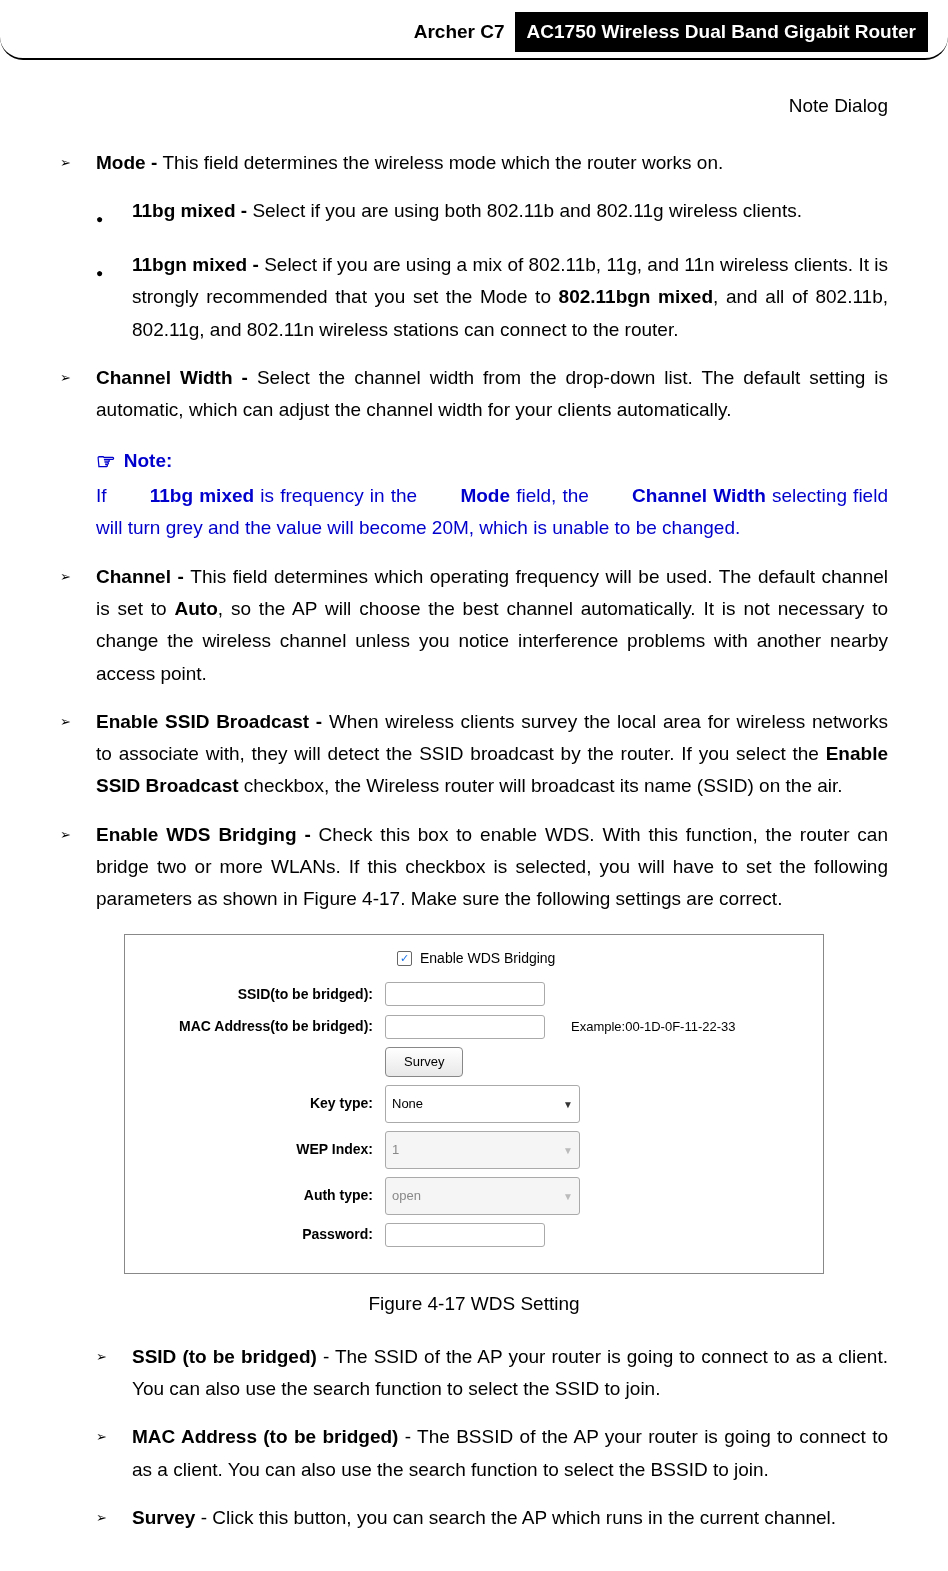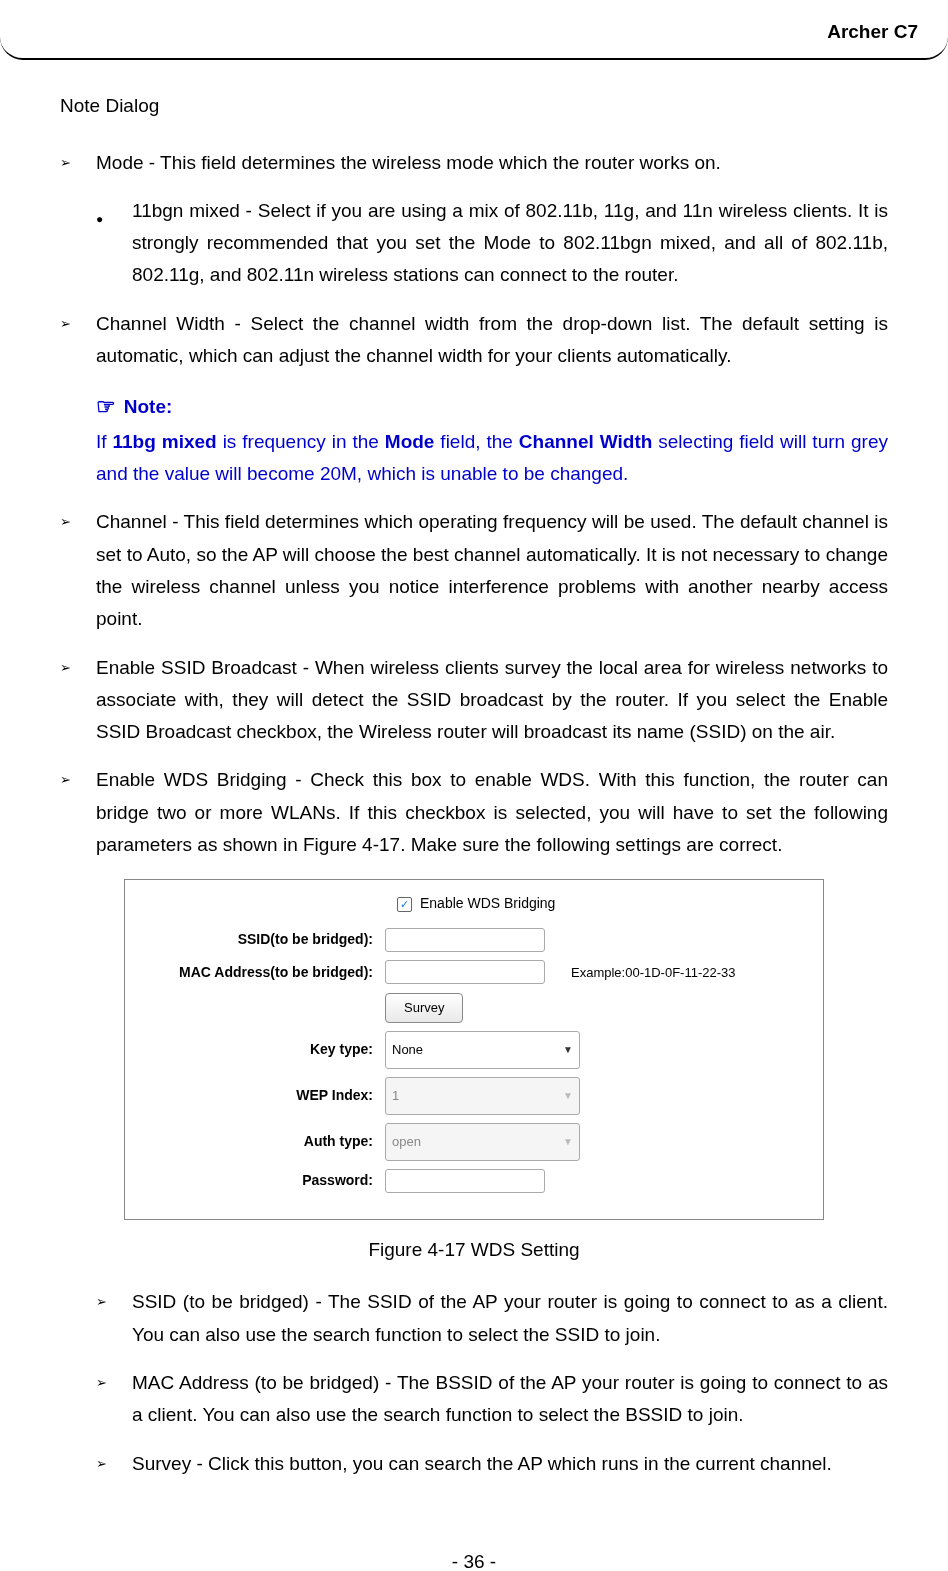--- a/index.html
+++ b/index.html
@@ -30,21 +30,21 @@
     .header-title {
       background: #000;
       color: #fff;
       font-weight: bold;
       padding: 4px 12px;
     }
     .content {
       padding: 30px 60px 20px 60px;
     }
     .note-dialog {
-      text-align: left;
+      text-align: right;
       margin-bottom: 24px;
       font-size: 19px;
     }
     .bullet-item {
       display: flex;
       margin-bottom: 16px;
       text-align: justify;
     }
     .bullet-marker {
       flex: 0 0 36px;
@@ -58,21 +58,21 @@
       padding-left: 36px;
     }
     .circle-marker {
       flex: 0 0 36px;
       padding-top: 6px;
     }
     .circle-marker::before {
       content: "●";
       font-size: 12px;
     }
-    .bold { font-weight: normal; }
+    .bold { font-weight: bold; }
     .note-box {
       padding-left: 36px;
       margin-bottom: 16px;
     }
     .note-header {
       color: #0000cc;
       font-weight: bold;
       display: flex;
       align-items: center;
       gap: 8px;
@@ -80,20 +80,21 @@
     .note-hand {
       font-size: 22px;
     }
     .note-body {
       color: #0000cc;
       text-align: justify;
     }
     .note-bold {
       font-weight: bold;
       color: #0000cc;
+      margin-left: 37px;
     }
     .figure-box {
       border: 1px solid #888;
       margin: 18px auto 14px auto;
       padding: 12px 20px 18px 20px;
       width: 700px;
       background: #fff;
     }
     .figure-caption {
       text-align: center;
@@ -184,33 +185,40 @@
     }
     .level2-group {
       padding-left: 36px;
     }
   </style>
 </head>
 <body>
 
 <div class="header">
   <span class="header-model">Archer C7</span>
+  <span class="header-title">AC1750 Wireless Dual Band Gigabit Router</span>
 </div>
 
 <div class="content">
 
   <div class="note-dialog">Note Dialog</div>
 
   <div class="bullet-item">
     <span class="bullet-marker">➢</span>
     <span class="bullet-text">
       <span class="bold">Mode - </span><span>This field determines the wireless mode which the router works on.</span>
     </span>
   </div>
 
+  <div class="bullet-item level2">
+    <span class="circle-marker"></span>
+    <span class="bullet-text">
+      <span class="bold">11bg mixed - </span><span>Select if you are using both 802.11b and 802.11g wireless clients.</span>
+    </span>
+  </div>
 
   <div class="bullet-item level2">
     <span class="circle-marker"></span>
     <span class="bullet-text">
       <span class="bold">11bgn mixed - </span><span>Select if you are using a mix of 802.11b, 11g, and 11n wireless clients. It is strongly recommended that you set the Mode to </span><span class="bold">802.11bgn mixed</span><span>, and all of 802.11b, 802.11g, and 802.11n wireless stations can connect to the router.</span>
     </span>
   </div>
 
   <div class="bullet-item">
     <span class="bullet-marker">➢</span>

